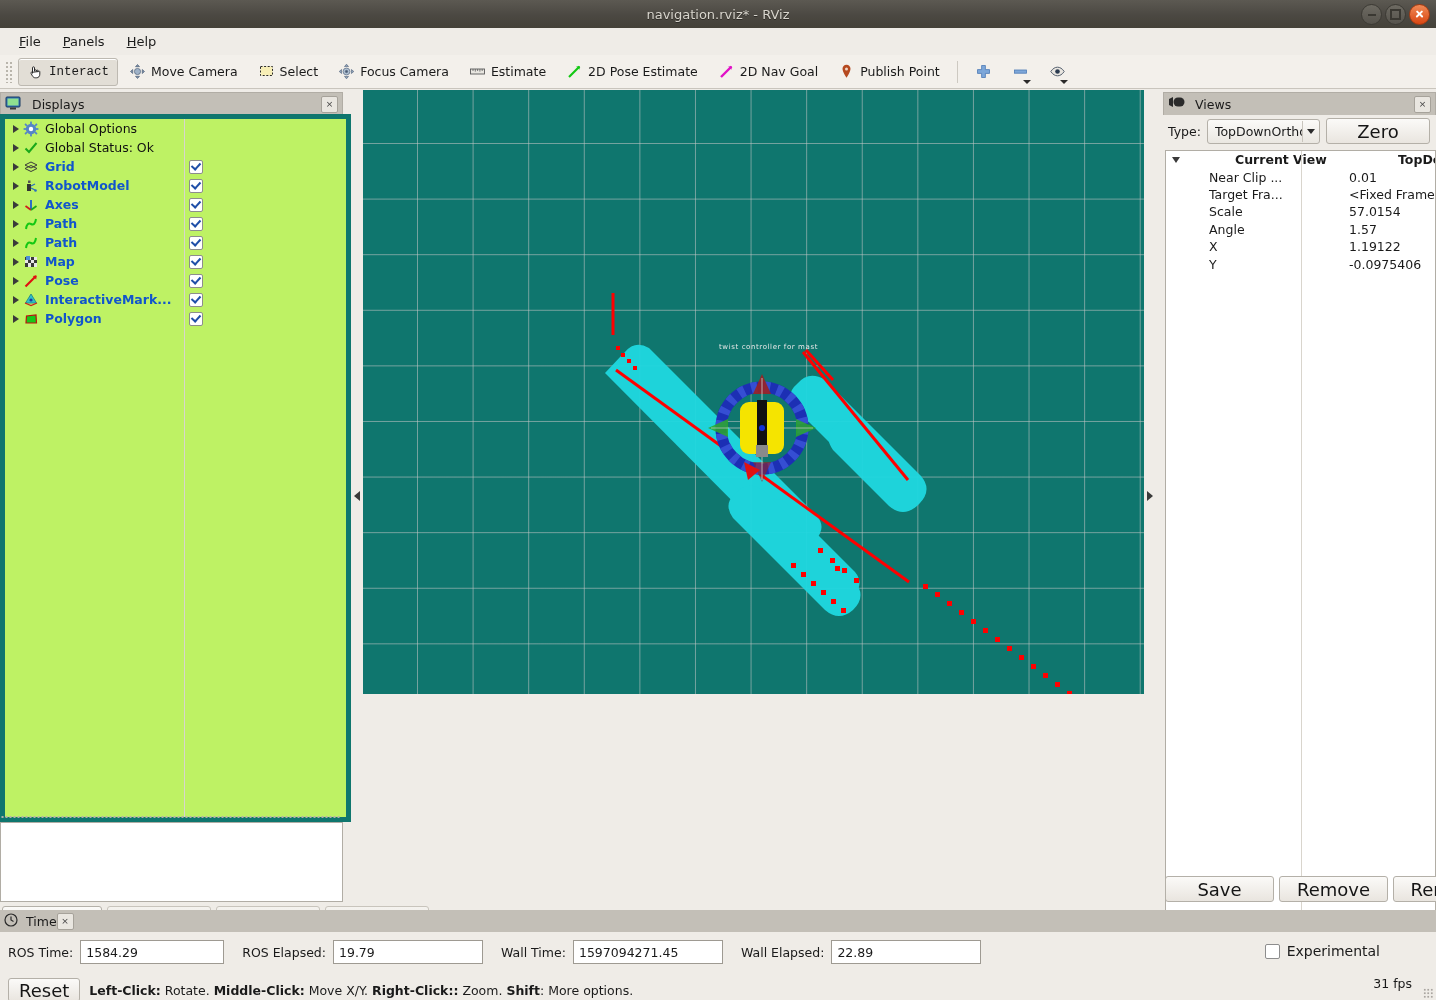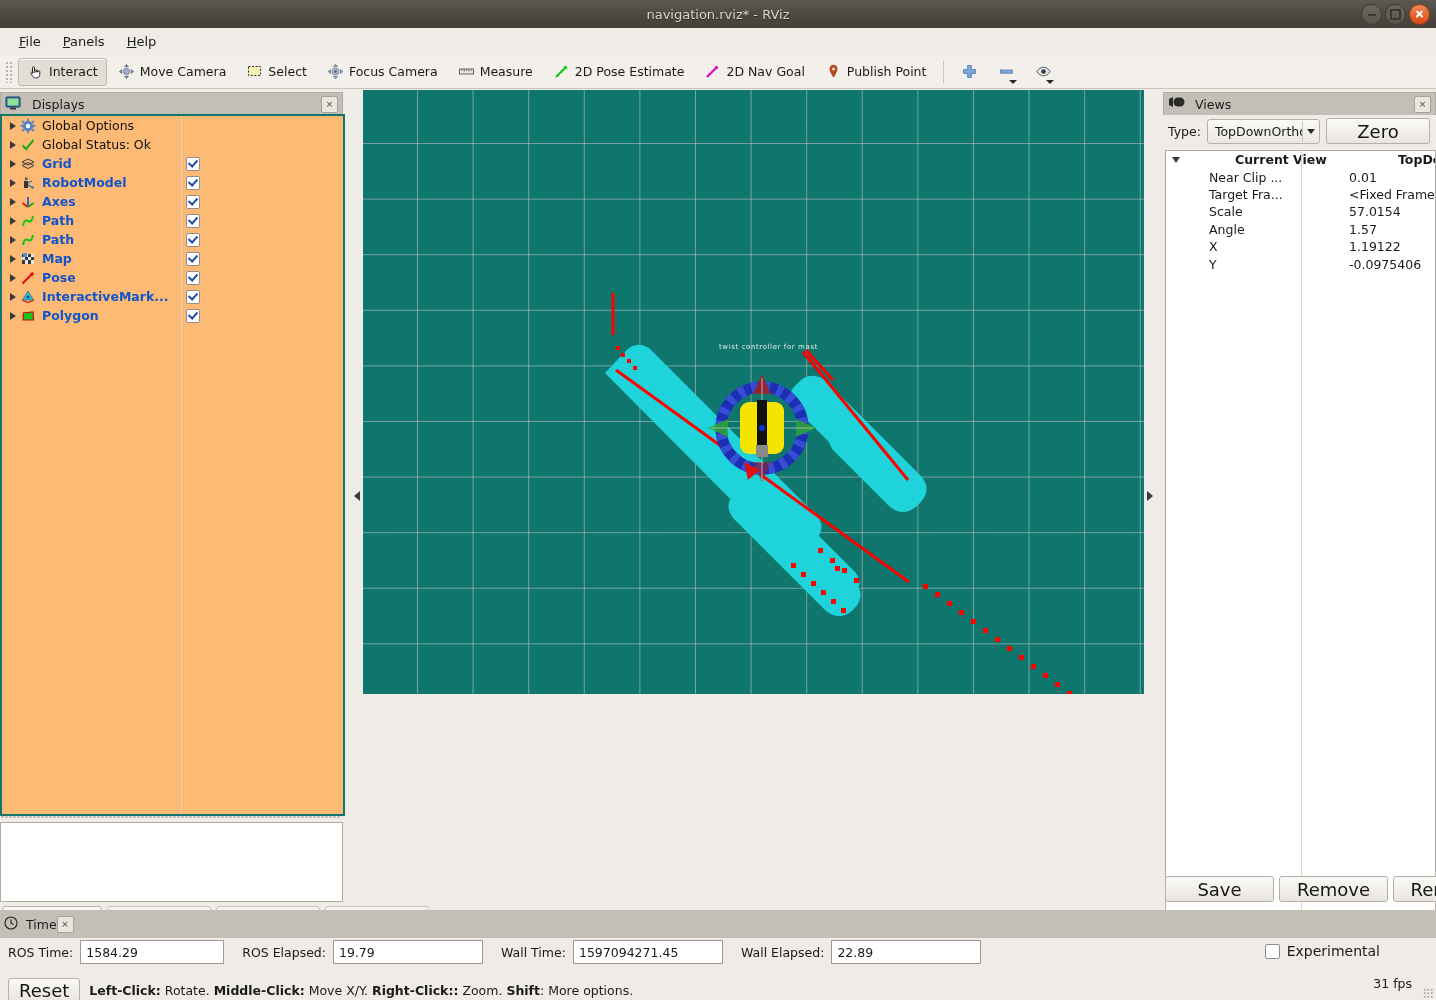--- a/index.html
+++ b/index.html
@@ -40,38 +40,38 @@
 
   
   .toolbar{position:absolute;left:0;top:55px;width:1436px;height:33px;
     background:#f3f0eb;border-bottom:1px solid #c9c5bd;display:flex;align-items:center;}
   .grip{width:9px;height:22px;margin:0 3px 0 5px;
     background-image:radial-gradient(#b9b5ac 40%,transparent 41%);
     background-size:4px 4px;}
   .tbtn{display:flex;align-items:center;gap:5px;height:26px;padding:0 8px;margin:0 1px;
     border:1px solid transparent;border-radius:3px;font-size:12.5px;white-space:nowrap;}
   .tbtn.active{background:#e2ded6;border-color:#bdb9b1;
-    box-shadow:inset 0 1px 0 #fff;}
+    box-shadow:inset 0 1px 0 #fff;font-family:Liberation Mono, monospace;}
   .tsep{width:1px;height:22px;background:#cdc9c1;margin:0 7px;}
   .ticon{width:17px;height:17px;display:inline-block;position:relative;flex:0 0 auto;}
   .tiny-caret{width:0;height:0;border-left:4px solid transparent;border-right:4px solid transparent;
     border-top:4px solid #2b2b2b;position:absolute;right:-2px;bottom:-4px;}
 
   
   .dock{position:absolute;background:#efece7;}
   .dockhdr{height:22px;background:#c3bfb7;display:flex;align-items:center;padding:0 4px;
     border:1px solid #b1ada5;border-bottom:none;}
   .dockhdr .dt{font-size:12.5px;color:#1a1a1a;margin-left:5px;flex:1;}
   .dockclose{width:15px;height:15px;border:1px solid #a6a29a;background:#e9e6e0;border-radius:2px;
     display:flex;align-items:center;justify-content:center;font-size:9px;color:#444;line-height:1;}
 
   
   #displays-dock{left:0;top:92px;width:343px;height:814px;}
-  .displays-tree{position:absolute;left:0;top:22px;width:341px;height:698px;background:#fdba74;
-    border:2px solid #0f766e;overflow:hidden;}
+  .displays-tree{position:absolute;left:0;top:22px;width:341px;height:698px;background:#bef264;
+    border:5px solid #0f766e;overflow:hidden;}
   .tree-col-split{position:absolute;left:179px;top:0;width:1px;height:698px;background:#d9d5cd;}
   .trow{height:19px;display:flex;align-items:center;padding-left:4px;position:relative;}
   .arrow{width:14px;height:19px;display:flex;align-items:center;justify-content:center;flex:0 0 auto;}
   .arrow b{display:block;width:0;height:0;border-top:4.5px solid transparent;
     border-bottom:4.5px solid transparent;border-left:6px solid #3a3a3a;}
   .ic{width:18px;height:16px;flex:0 0 auto;position:relative;margin-right:4px;}
   .tlabel{font-size:12.5px;color:#1155cc;font-weight:bold;white-space:nowrap;}
   .tlabel.plain{color:#111;font-weight:normal;}
   .cb{position:absolute;left:184px;width:12px;height:12px;border:1px solid #8d8d8d;background:#fff;
     border-radius:2px;}
@@ -120,21 +120,21 @@
     display:flex;align-items:center;justify-content:center;}
   .collapse-handle b{display:block;width:0;height:0;border-top:5px solid transparent;
     border-bottom:5px solid transparent;}
   .ch-left b{border-right:6px solid #3a3a3a;}
   .ch-right b{border-left:6px solid #3a3a3a;}
   .marker-label{position:absolute;color:#e8e8e8;font-size:7px;letter-spacing:.6px;
     white-space:nowrap;font-family:"DejaVu Sans",sans-serif;}
 
   
   #time-dock{position:absolute;left:0;top:910px;width:1436px;height:90px;background:#efece7;}
-  .time-hdr{height:28px;background:#c3bfb7;display:flex;align-items:center;padding:0 4px;}
+  .time-hdr{height:22px;background:#c3bfb7;display:flex;align-items:center;padding:0 4px;}
   .timerow{position:absolute;left:8px;top:30px;display:flex;align-items:center;gap:0;}
   .tfield{height:22px;background:#fff;border:1px solid #9e9a92;display:flex;align-items:center;
     padding:0 5px;font-size:12.5px;}
   .tl{font-size:12.5px;margin-right:7px;}
   .hintrow{position:absolute;left:8px;top:68px;display:flex;align-items:center;gap:9px;}
   .hint{font-size:12.5px;}
   .hint b{font-weight:bold;}
   .expcb{position:absolute;right:56px;top:33px;display:flex;align-items:center;gap:7px;font-size:14px;}
   .expbox{width:13px;height:13px;border:1px solid #8d8d8d;background:#fff;border-radius:2px;}
   .fps{position:absolute;right:24px;top:66px;font-size:12.5px;}
@@ -215,21 +215,21 @@
 
     <div class="tbtn">
       <span class="ticon">
         <svg width="17" height="17" viewBox="0 0 17 17">
           <rect x="1.5" y="6" width="14" height="5" fill="#e8e6e0" stroke="#5a5a5a" stroke-width=".9"></rect>
           <g stroke="#5a5a5a" stroke-width=".8">
             <path d="M4 6v2M6.3 6v2.6M8.6 6v2M10.9 6v2.6M13.2 6v2"></path>
           </g>
         </svg>
       </span>
-      <span>Measure</span>
+      <span>Estimate</span>
     </div>
 
     <div class="tbtn">
       <span class="ticon">
         <svg width="17" height="17" viewBox="0 0 17 17">
           <path d="M3 14 L13.5 3.5" stroke="#13c813" stroke-width="2.2"></path>
           <path d="M13.8 3.2 l-3.6 .3 3.3 3.3z" fill="#13c813"></path>
         </svg>
       </span>
       <span>2D Pose Estimate</span>

